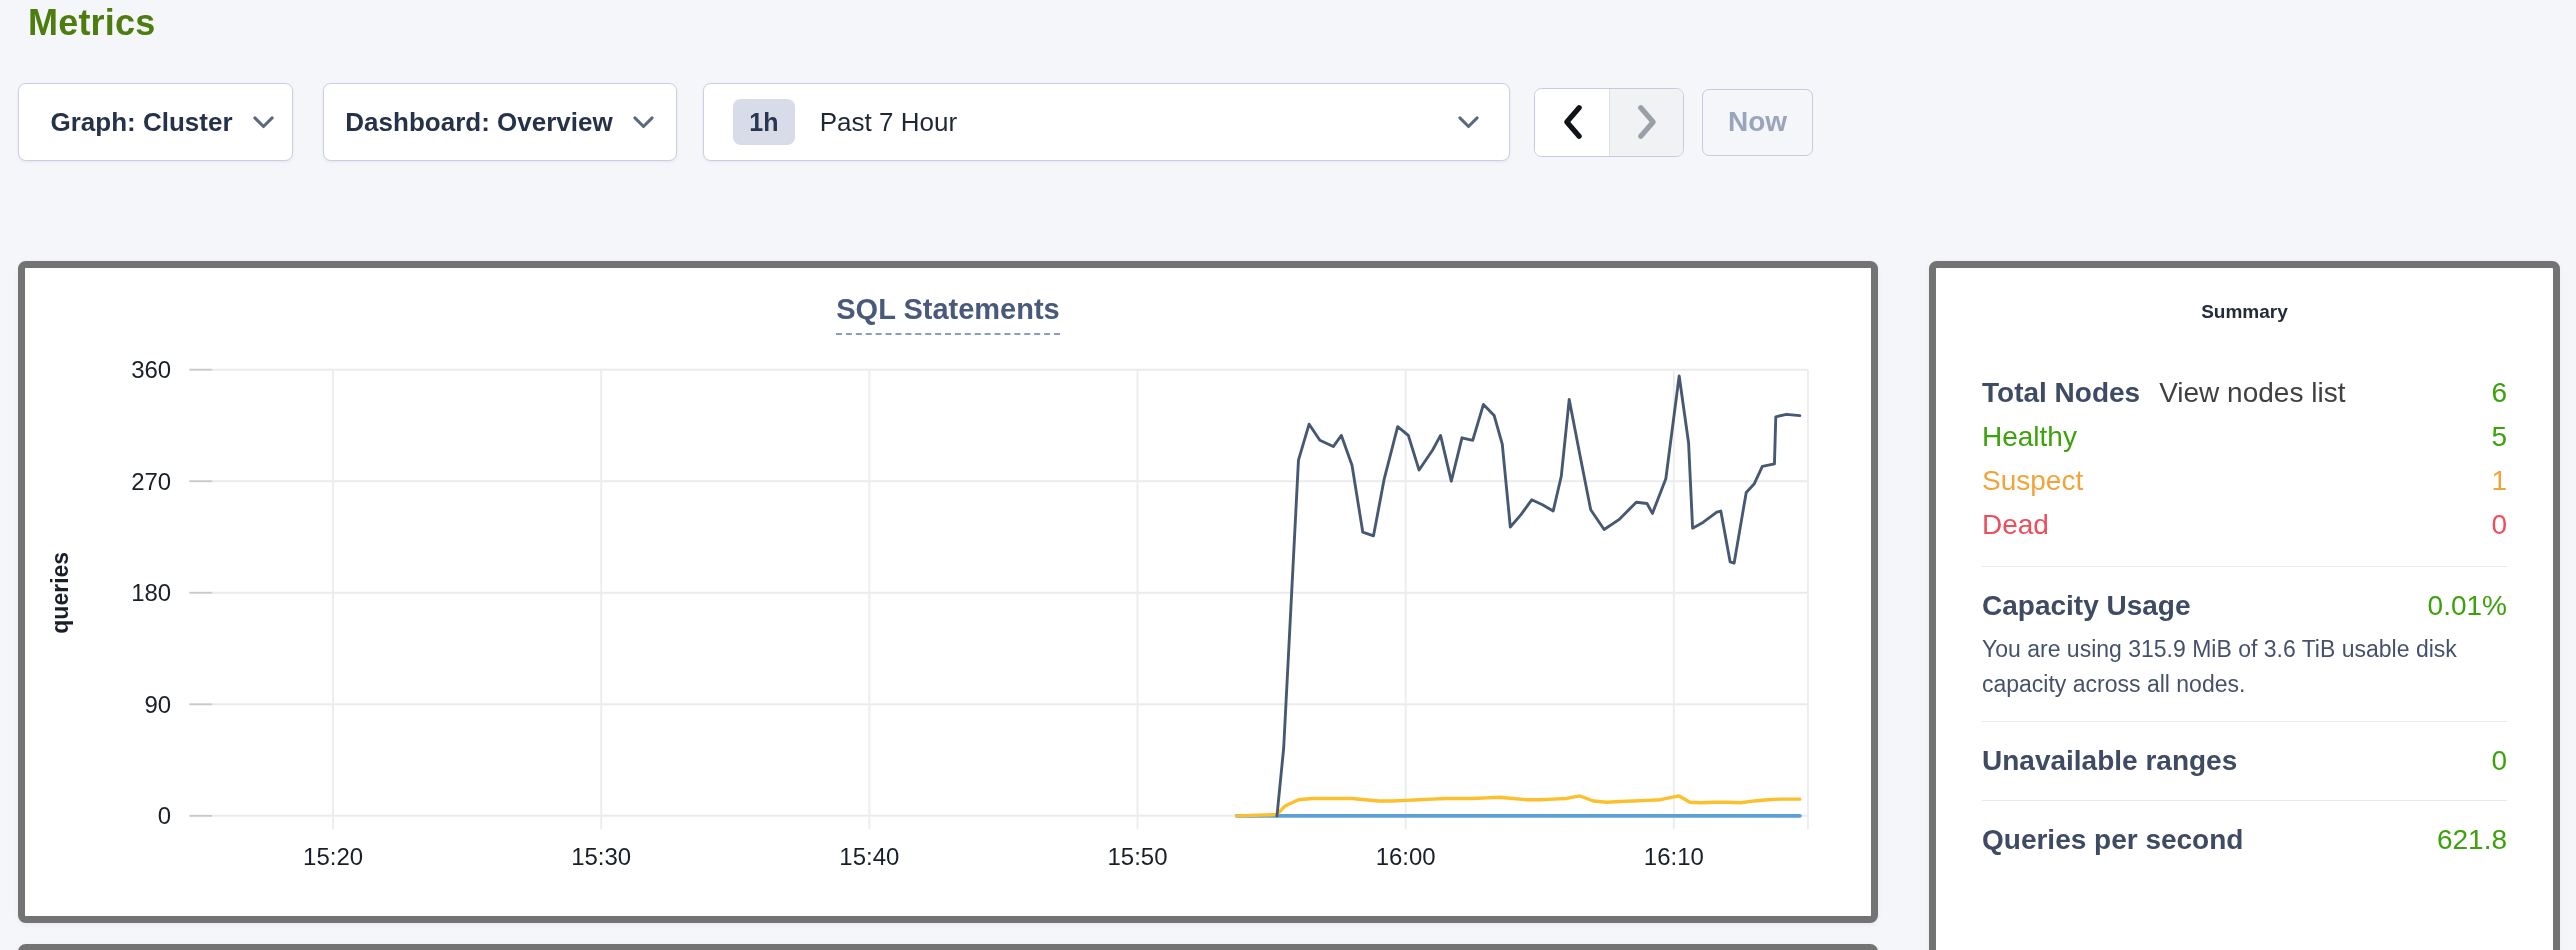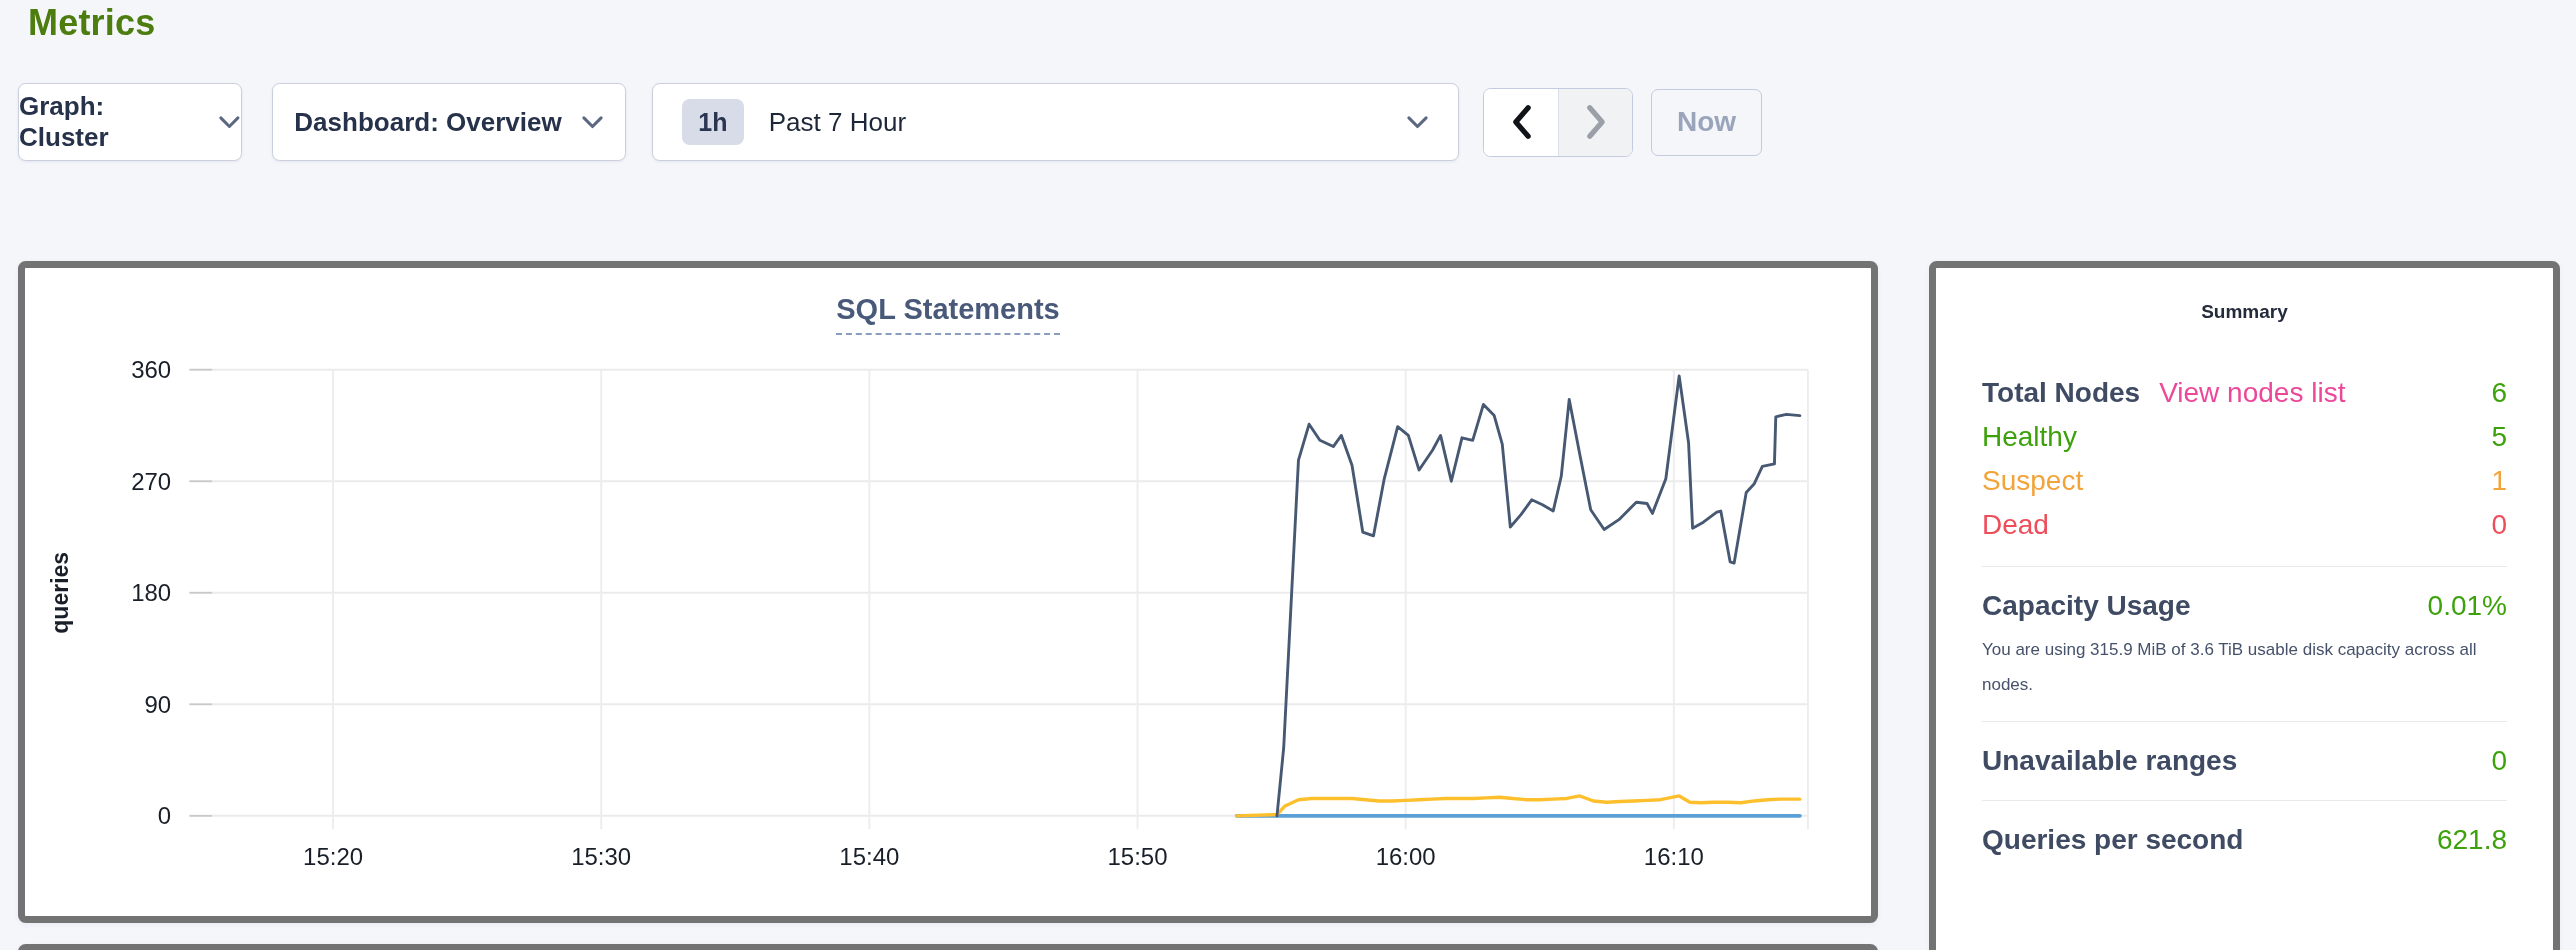--- a/index.html
+++ b/index.html
@@ -15,21 +15,21 @@
     font-size:36px; font-weight:600; color:#4d7c0f; letter-spacing:0.2px;
   }
   
   .toolbar{ position:absolute; left:18px; top:83px; display:flex; align-items:flex-start; }
   .select{
     height:78px; background:#fff; border:1px solid #c9cfdd; border-radius:7.7px;
     display:flex; align-items:center; justify-content:center; gap:19px;
     box-shadow:0 1px 2.9px rgba(60,70,100,.08); cursor:pointer;
   }
   .select .lbl{ font-size:26px; font-weight:bold; color:#26324a; }
-  .dd-graph{ width:224px; }
+  .dd-graph{ width:275px;padding-left:14px; }
   .dd-dash{ width:354px; margin-left:30px; }
   .time-select{ width:807px; margin-left:26px; justify-content:flex-start; padding:0 29px; gap:0; }
   .badge-1h{
     background:#d8dce8; border-radius:7.7px; padding:8.6px 16.3px;
     font-size:25px; font-weight:bold; color:#2a3550;text-align:right;
   }
   .time-label{ font-size:26px; color:#1d2738; margin-left:25px; font-weight:500; flex:1; }
   .pager{
     margin-left:24px; margin-top:4.8px; height:69px; width:150px; display:flex;
     border:1px solid #c4cadf; border-radius:7.7px; overflow:hidden; background:#fff;
@@ -58,28 +58,28 @@
     border-bottom:2.9px dashed #8a9cc0; padding-bottom:6.7px; cursor:help;
   }
   #chart-svg{ position:absolute; left:0; top:0; }
   #chart-svg text{ font-family:"Liberation Sans", sans-serif; }
   
   .summary-title{ margin-top:33px; text-align:center; font-size:19px; font-weight:bold; color:#242b3a; }
   .nodes-block{ margin-top:48px; }
   .srow{ display:flex; justify-content:space-between; align-items:baseline; line-height:44px; font-size:28px; }
   .srow .left{ display:flex; gap:19px; align-items:baseline; }
   .lbl-bold{ font-weight:bold; color:#3f4a63; }
-  .link{ color:#ec4899; cursor:pointer; text-decoration:none; }
+  .link{ color:#404040; cursor:pointer; text-decoration:none; }
   .green{ color:#3da10b; }
   .orange{ color:#f2a33a; }
   .red{ color:#ee4d5a; }
   .divider{ border:none; border-top:1.9px solid #e9e9e9; margin-top:19px; }
   .section{ margin-top:19px; }
   .section .srow{ line-height:40px; }
-  .desc{ margin-top:5.8px; font-size:17px; line-height:35px; color:#46526b; }
+  .desc{ margin-top:5.8px; font-size:23px; line-height:35px; color:#46526b; }
 </style>
 </head>
 <body>
 
 <h1 class="page-title">Metrics</h1>
 
 <div class="toolbar">
 
   <div class="select dd-graph">
     <span class="lbl">Graph: Cluster</span>

